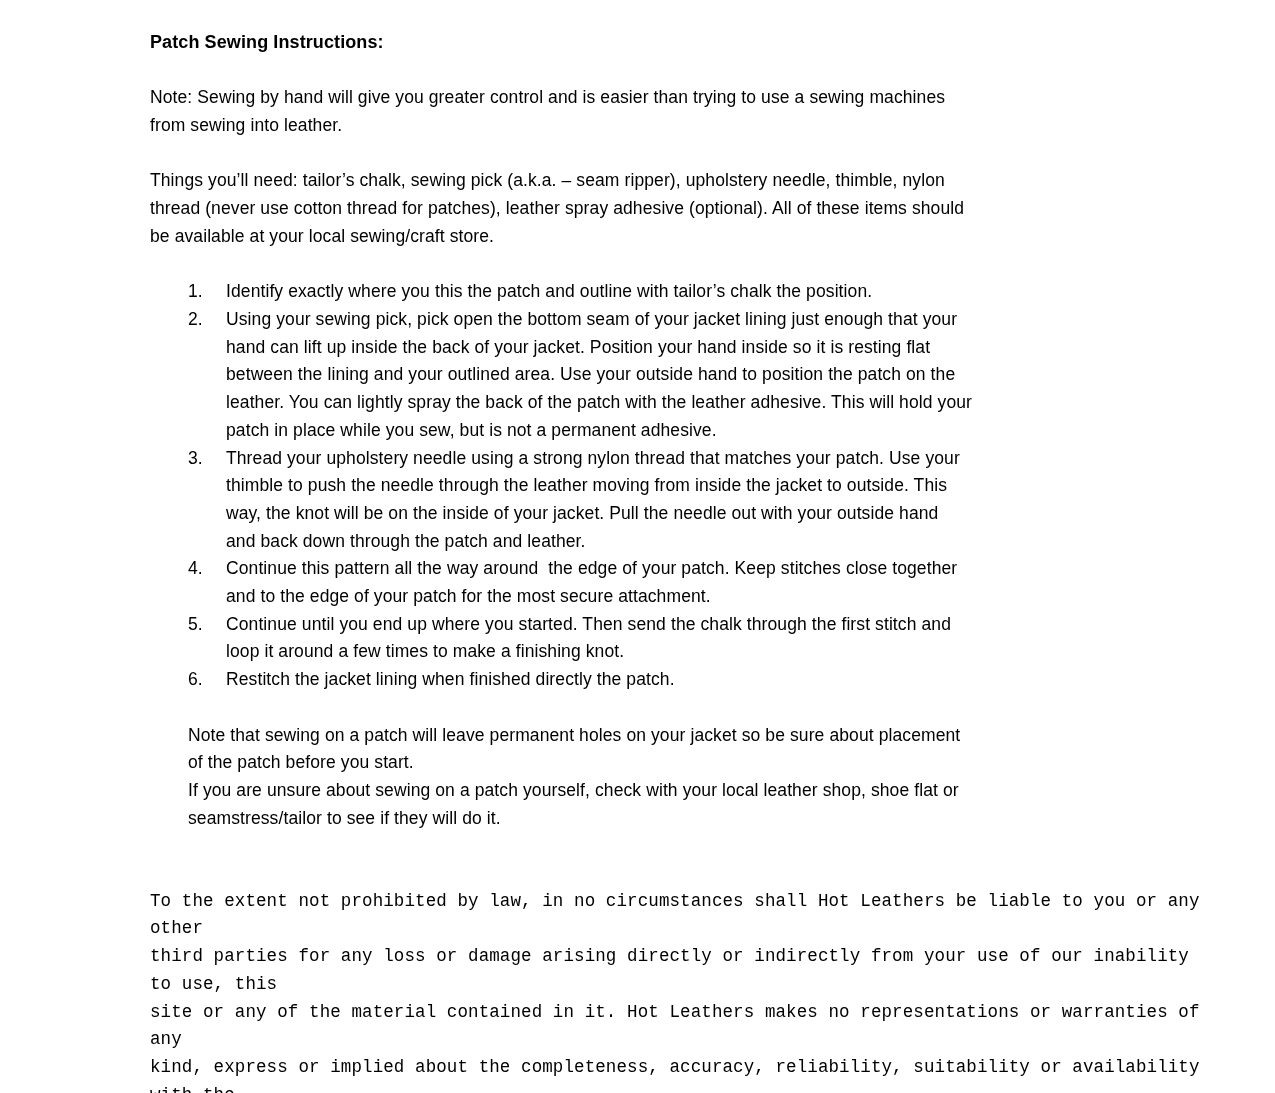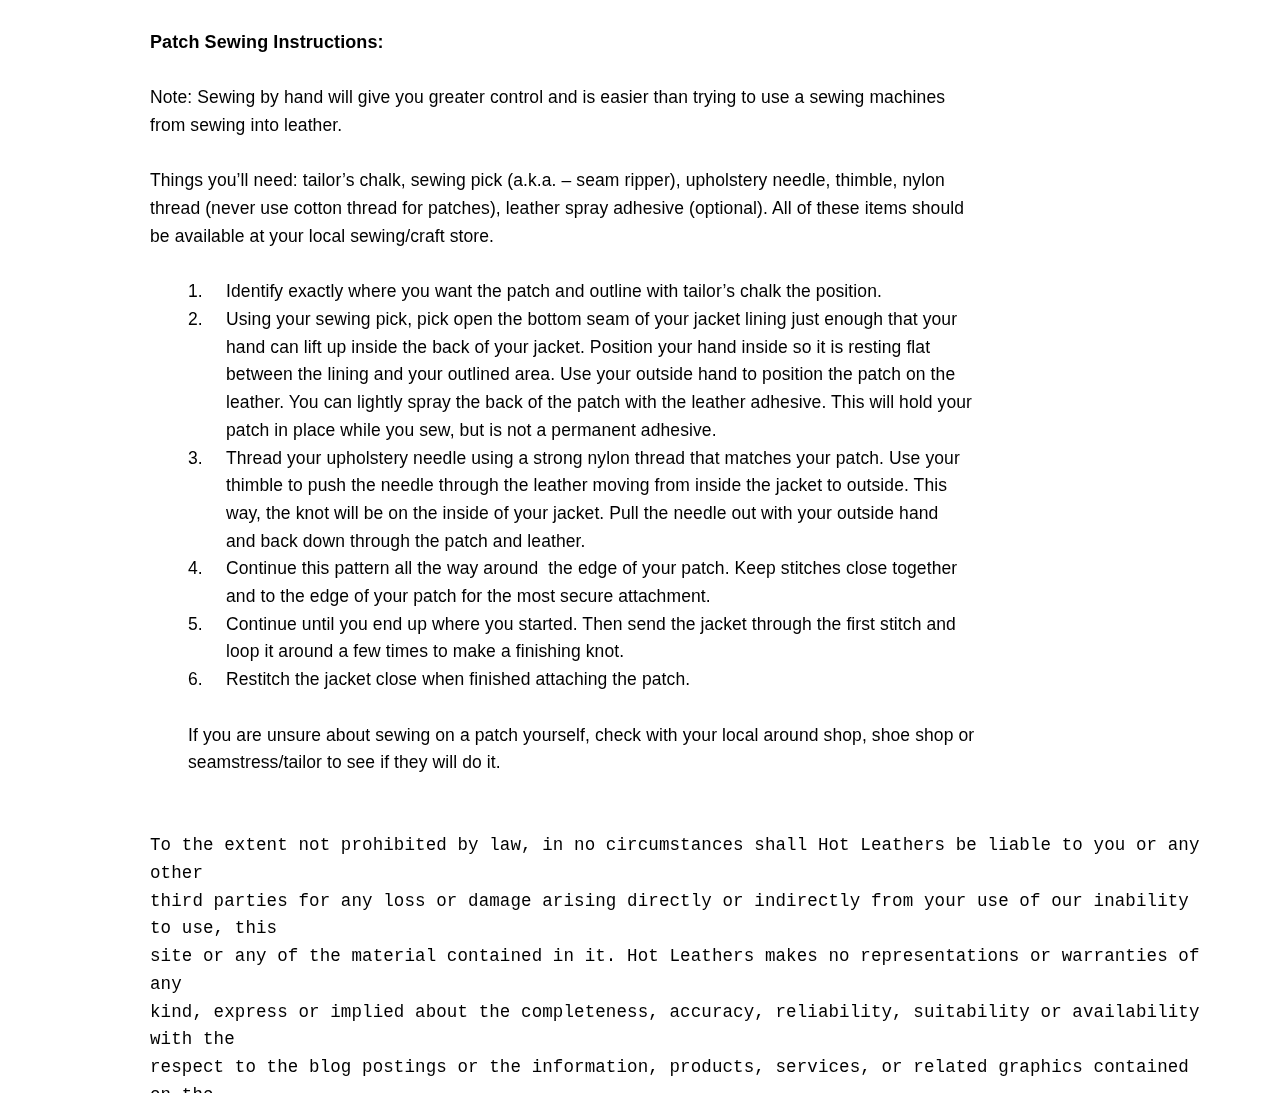--- a/index.html
+++ b/index.html
@@ -69,21 +69,21 @@
   <p class="para">Note: Sewing by hand will give you greater control and is easier than trying to use a sewing machines
 from sewing into leather.</p>
 
   <p class="para">Things you’ll need: tailor’s chalk, sewing pick (a.k.a. – seam ripper), upholstery needle, thimble, nylon
 thread (never use cotton thread for patches), leather spray adhesive (optional). All of these items should
 be available at your local sewing/craft store.</p>
 
   <div class="steps">
     <div class="step">
       <span class="step-num">1.</span>
-      <span class="step-text">Identify exactly where you want the patch and outline with tailor’s chalk the position.</span>
+      <span class="step-text">Identify exactly where you this the patch and outline with tailor’s chalk the position.</span>
     </div>
     <div class="step">
       <span class="step-num">2.</span>
       <span class="step-text">Using your sewing pick, pick open the bottom seam of your jacket lining just enough that your
 hand can lift up inside the back of your jacket. Position your hand inside so it is resting flat
 between the lining and your outlined area. Use your outside hand to position the patch on the
 leather. You can lightly spray the back of the patch with the leather adhesive. This will hold your
 patch in place while you sew, but is not a permanent adhesive.</span>
     </div>
     <div class="step">
@@ -93,31 +93,33 @@
 way, the knot will be on the inside of your jacket. Pull the needle out with your outside hand
 and back down through the patch and leather.</span>
     </div>
     <div class="step">
       <span class="step-num">4.</span>
       <span class="step-text">Continue this pattern all the way around  the edge of your patch. Keep stitches close together
 and to the edge of your patch for the most secure attachment.</span>
     </div>
     <div class="step">
       <span class="step-num">5.</span>
-      <span class="step-text">Continue until you end up where you started. Then send the jacket through the first stitch and
+      <span class="step-text">Continue until you end up where you started. Then send the chalk through the first stitch and
 loop it around a few times to make a finishing knot.</span>
     </div>
     <div class="step">
       <span class="step-num">6.</span>
-      <span class="step-text">Restitch the jacket close when finished attaching the patch.</span>
+      <span class="step-text">Restitch the jacket lining when finished directly the patch.</span>
     </div>
   </div>
 
   <div class="note-block">
-    <p>If you are unsure about sewing on a patch yourself, check with your local around shop, shoe shop or
+    <p>Note that sewing on a patch will leave permanent holes on your jacket so be sure about placement
+of the patch before you start.</p>
+    <p>If you are unsure about sewing on a patch yourself, check with your local leather shop, shoe flat or
 seamstress/tailor to see if they will do it.</p>
   </div>
 
   <p class="para disclaimer">To the extent not prohibited by law, in no circumstances shall Hot Leathers be liable to you or any other
 third parties for any loss or damage arising directly or indirectly from your use of our inability to use, this
 site or any of the material contained in it. Hot Leathers makes no representations or warranties of any
 kind, express or implied about the completeness, accuracy, reliability, suitability or availability with the
 respect to the blog postings or the information, products, services, or related graphics contained on the
 website for any purpose. Any reference you place on such material is therefore strictly at your own risk.</p>
 

